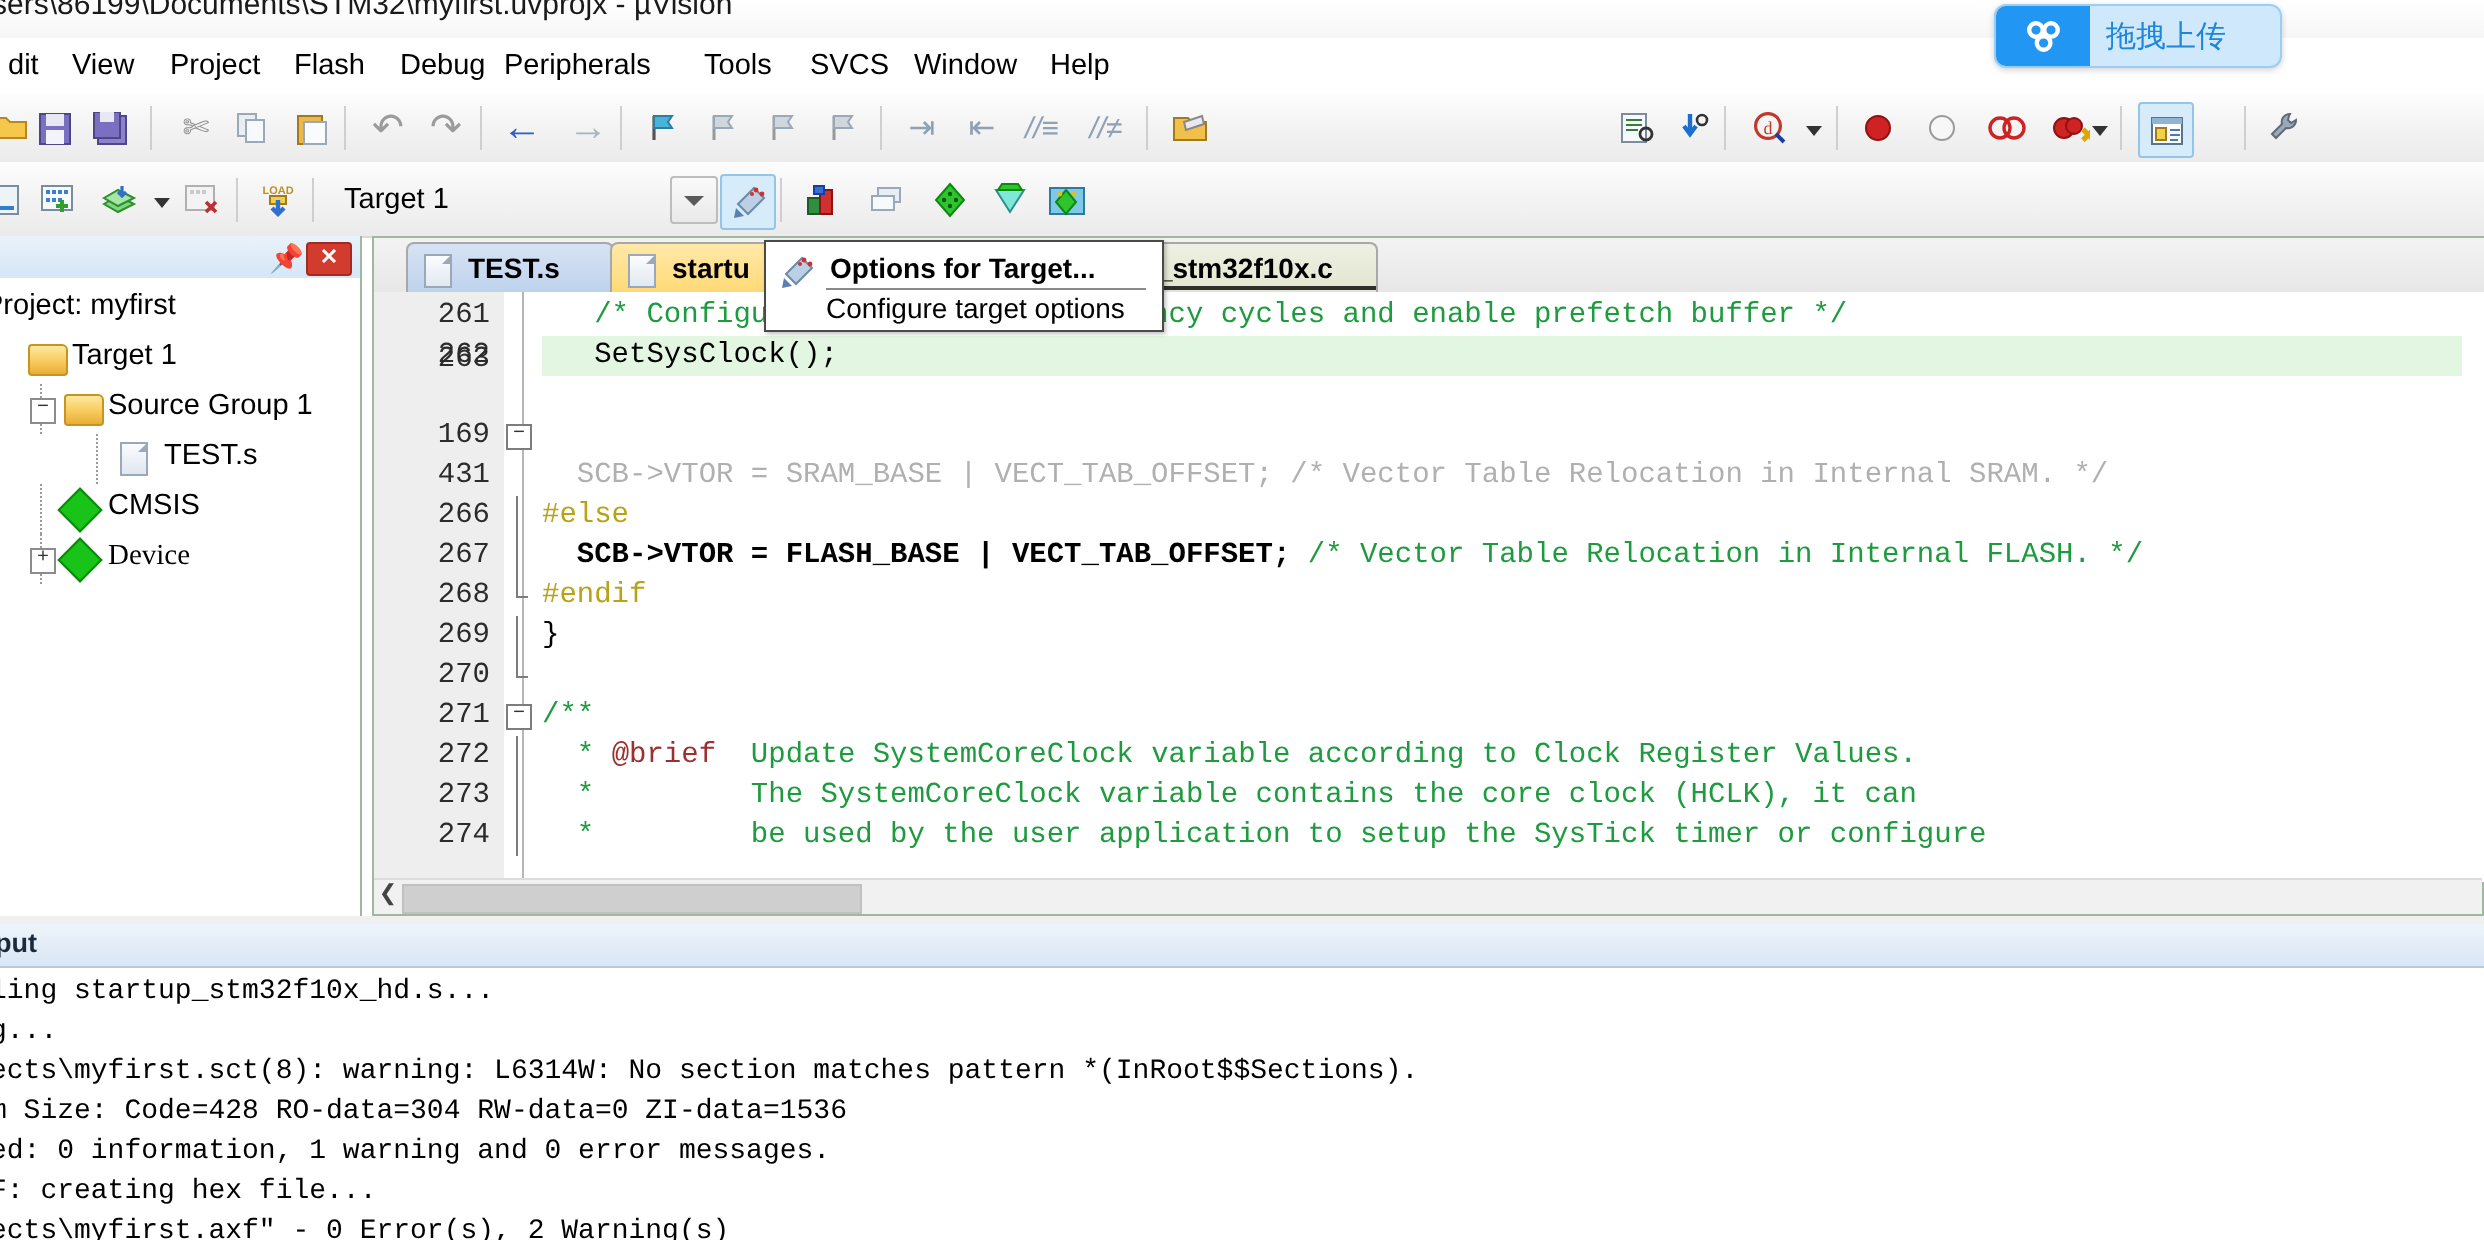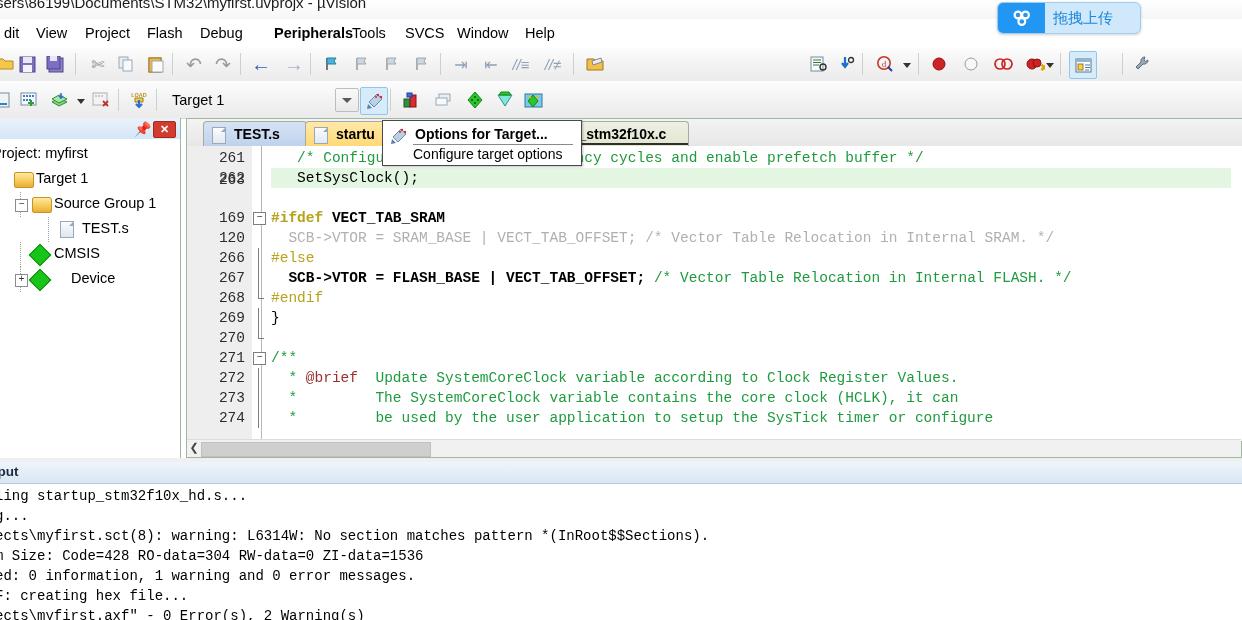--- a/index.html
+++ b/index.html
@@ -273,21 +273,21 @@
   <div class="titlebar">
     <div class="ttext">sers\86199\Documents\STM32\myfirst.uvprojx - µVision</div>
   </div>
 
   <div class="menubar" id="menubar">
       <div class="mi" style="left: 0px;">dit</div>
       <div class="mi" style="left: 32px;">View</div>
       <div class="mi" style="left: 81px;">Project</div>
       <div class="mi" style="left: 143px;">Flash</div>
       <div class="mi" style="left: 196px;">Debug</div>
-      <div class="mi" style="left: 270px; font-weight: bold;">Peripherals</div>
+      <div class="mi" style="left: 248px;">Peripherals</div>
       <div class="mi" style="left: 348px;">Tools</div>
       <div class="mi" style="left: 401px;">SVCS</div>
       <div class="mi" style="left: 453px;">Window</div>
       <div class="mi" style="left: 521px;">Help</div>
     </div>
 
   <div class="toolbar" id="tb1">
 
     <div class="tbtn" style="left:-8px">
       <div class="glyph" style="color:#d8a12a">
@@ -645,21 +645,21 @@
         </div>
         <div class="trow">
           <div class="dline" style="left: 20px; top: 0px; height: 25px;"></div>
           <div class="diamond" style="left: 32px;"></div>
           <span class="lbl" style="left: 54px;">CMSIS</span>
         </div>
         <div class="trow">
           <div class="dline" style="left: 20px; top: 0px; height: 25px;"></div>
           <div class="pmbox" style="left: 15px;">+</div>
           <div class="diamond" style="left: 32px;"></div>
-          <span class="lbl" style="left: 71px;">Device</span>
+          <span class="lbl" style="left: 54px; font-family: Liberation Serif, serif;">Device</span>
         </div>
       </div>
 
     <div class="hscroll">
       <div class="hsthumb"></div>
       <div class="hsbtn">▶</div>
     </div>
 
     <div class="paneTabs">
       <div class="ptab" style="left:2px">
@@ -692,22 +692,22 @@
         <div class="etab other" style="left: 370px; width: 132px; padding-left: 8px;"><span class="uline"></span><span>m_stm32f10x.c</span></div>
       </div>
     <div class="codearea">
       <div class="gutter"></div>
       <div class="foldcol"></div>
       <div class="vbar" style="top:0;height:295px"></div>
       <div id="codelines">
           <div class="codeline" style="top: 2px;"><span class="lnum">261</span><span class="ctext"><span class="c-comment">   /* Conf</span><span class="c-comment">igure Flash prefetch latency cycles and enable prefetch buffer */</span></span></div>
           <div class="codeline" style="top: 22px;"><div class="hl" style="width: 960px;"></div><span class="lnum">262</span><span class="ctext"><span class="c-plain">   SetSysClock();</span></span></div>
           <div class="codeline" style="top: 24px;"><span class="lnum">263</span><span class="ctext"></span></div>
-          <div class="codeline" style="top: 62px;"><span class="lnum">169</span><div class="foldbox">−</div><span class="ctext"><span class="c-pre">#ifdef </span><span class="c-kw">VECT_TAB_SRAM</span></span></div>
-          <div class="codeline" style="top: 82px;"><span class="lnum">120</span><span class="ctext"><span class="c-dim">  SCB-&gt;VTOR = SRAM_BASE | VECT_TAB_OFFSET; </span><span class="c-comment-dim">/* Vector Table Relocation in Internal SRAM. */</span></span></div>
+          <div class="codeline" style="top: 62px;"><span class="lnum">169</span><div class="foldbox">−</div></div>
+          <div class="codeline" style="top: 82px;"><span class="lnum">431</span><span class="ctext"><span class="c-dim">  SCB-&gt;VTOR = SRAM_BASE | VECT_TAB_OFFSET; </span><span class="c-comment-dim">/* Vector Table Relocation in Internal SRAM. */</span></span></div>
           <div class="codeline" style="top: 102px;"><span class="lnum">266</span><div class="foldtail" style="top: 0px; height: 20px;"></div><span class="ctext"><span class="c-pre2">#else</span></span></div>
           <div class="codeline" style="top: 122px;"><span class="lnum">267</span><div class="foldtail" style="top: 0px; height: 20px;"></div><span class="ctext"><span class="c-kw">  SCB-&gt;VTOR = FLASH_BASE | VECT_TAB_OFFSET; </span><span class="c-comment">/* Vector Table Relocation in Internal FLASH. */</span></span></div>
           <div class="codeline" style="top: 142px;"><span class="lnum">268</span><div class="foldtail" style="top: 0px; height: 10px;"></div><div class="foldend"></div><span class="ctext"><span class="c-pre2">#endif</span></span></div>
           <div class="codeline" style="top: 162px;"><span class="lnum">269</span><div class="foldtail" style="top: 0px; height: 20px;"></div><span class="ctext"><span class="c-plain">}</span></span></div>
           <div class="codeline" style="top: 182px;"><span class="lnum">270</span><div class="foldtail" style="top: 0px; height: 10px;"></div><div class="foldend"></div><span class="ctext"></span></div>
           <div class="codeline" style="top: 202px;"><span class="lnum">271</span><div class="foldbox">−</div><span class="ctext"><span class="c-comment">/**</span></span></div>
           <div class="codeline" style="top: 222px;"><span class="lnum">272</span><div class="foldtail" style="top: 0px; height: 20px;"></div><span class="ctext"><span class="c-comment">  * </span><span class="c-brief">@brief</span><span class="c-comment">  Update SystemCoreClock variable according to Clock Register Values.</span></span></div>
           <div class="codeline" style="top: 242px;"><span class="lnum">273</span><div class="foldtail" style="top: 0px; height: 20px;"></div><span class="ctext"><span class="c-comment">  *         The SystemCoreClock variable contains the core clock (HCLK), it can</span></span></div>
           <div class="codeline" style="top: 262px;"><span class="lnum">274</span><div class="foldtail" style="top: 0px; height: 20px;"></div><span class="ctext"><span class="c-comment">  *         be used by the user application to setup the SysTick timer or configure</span></span></div>
         </div>

